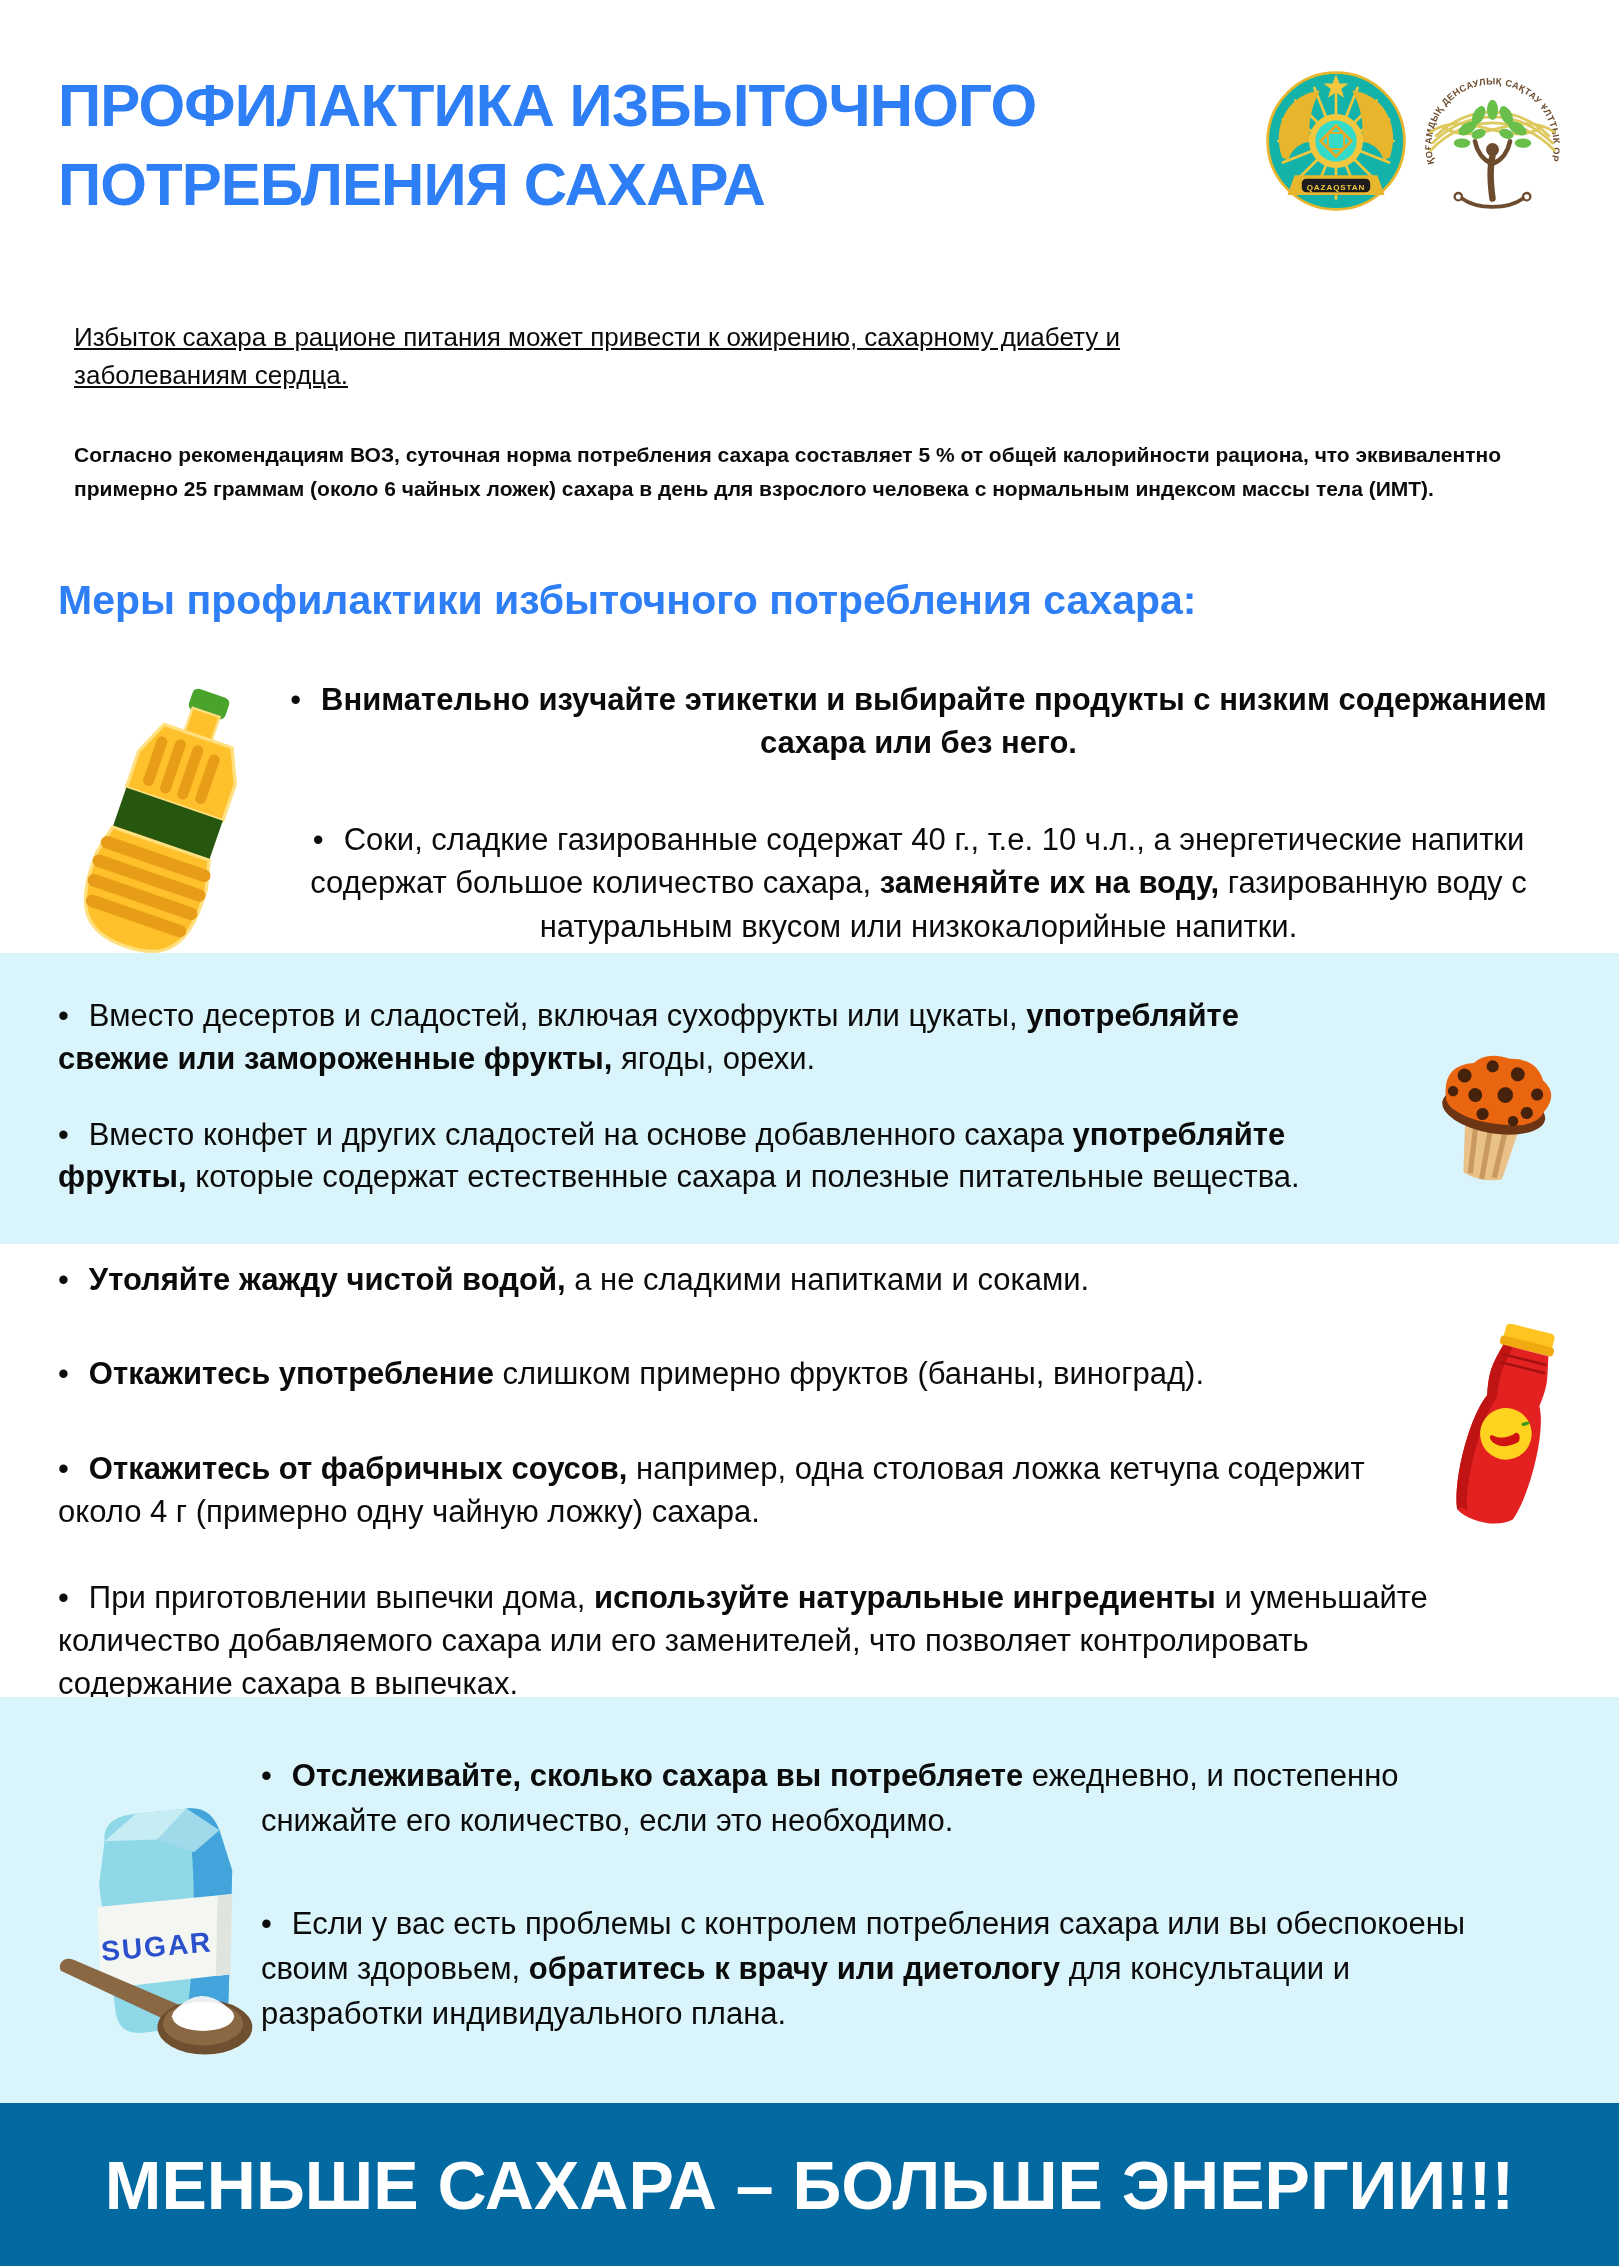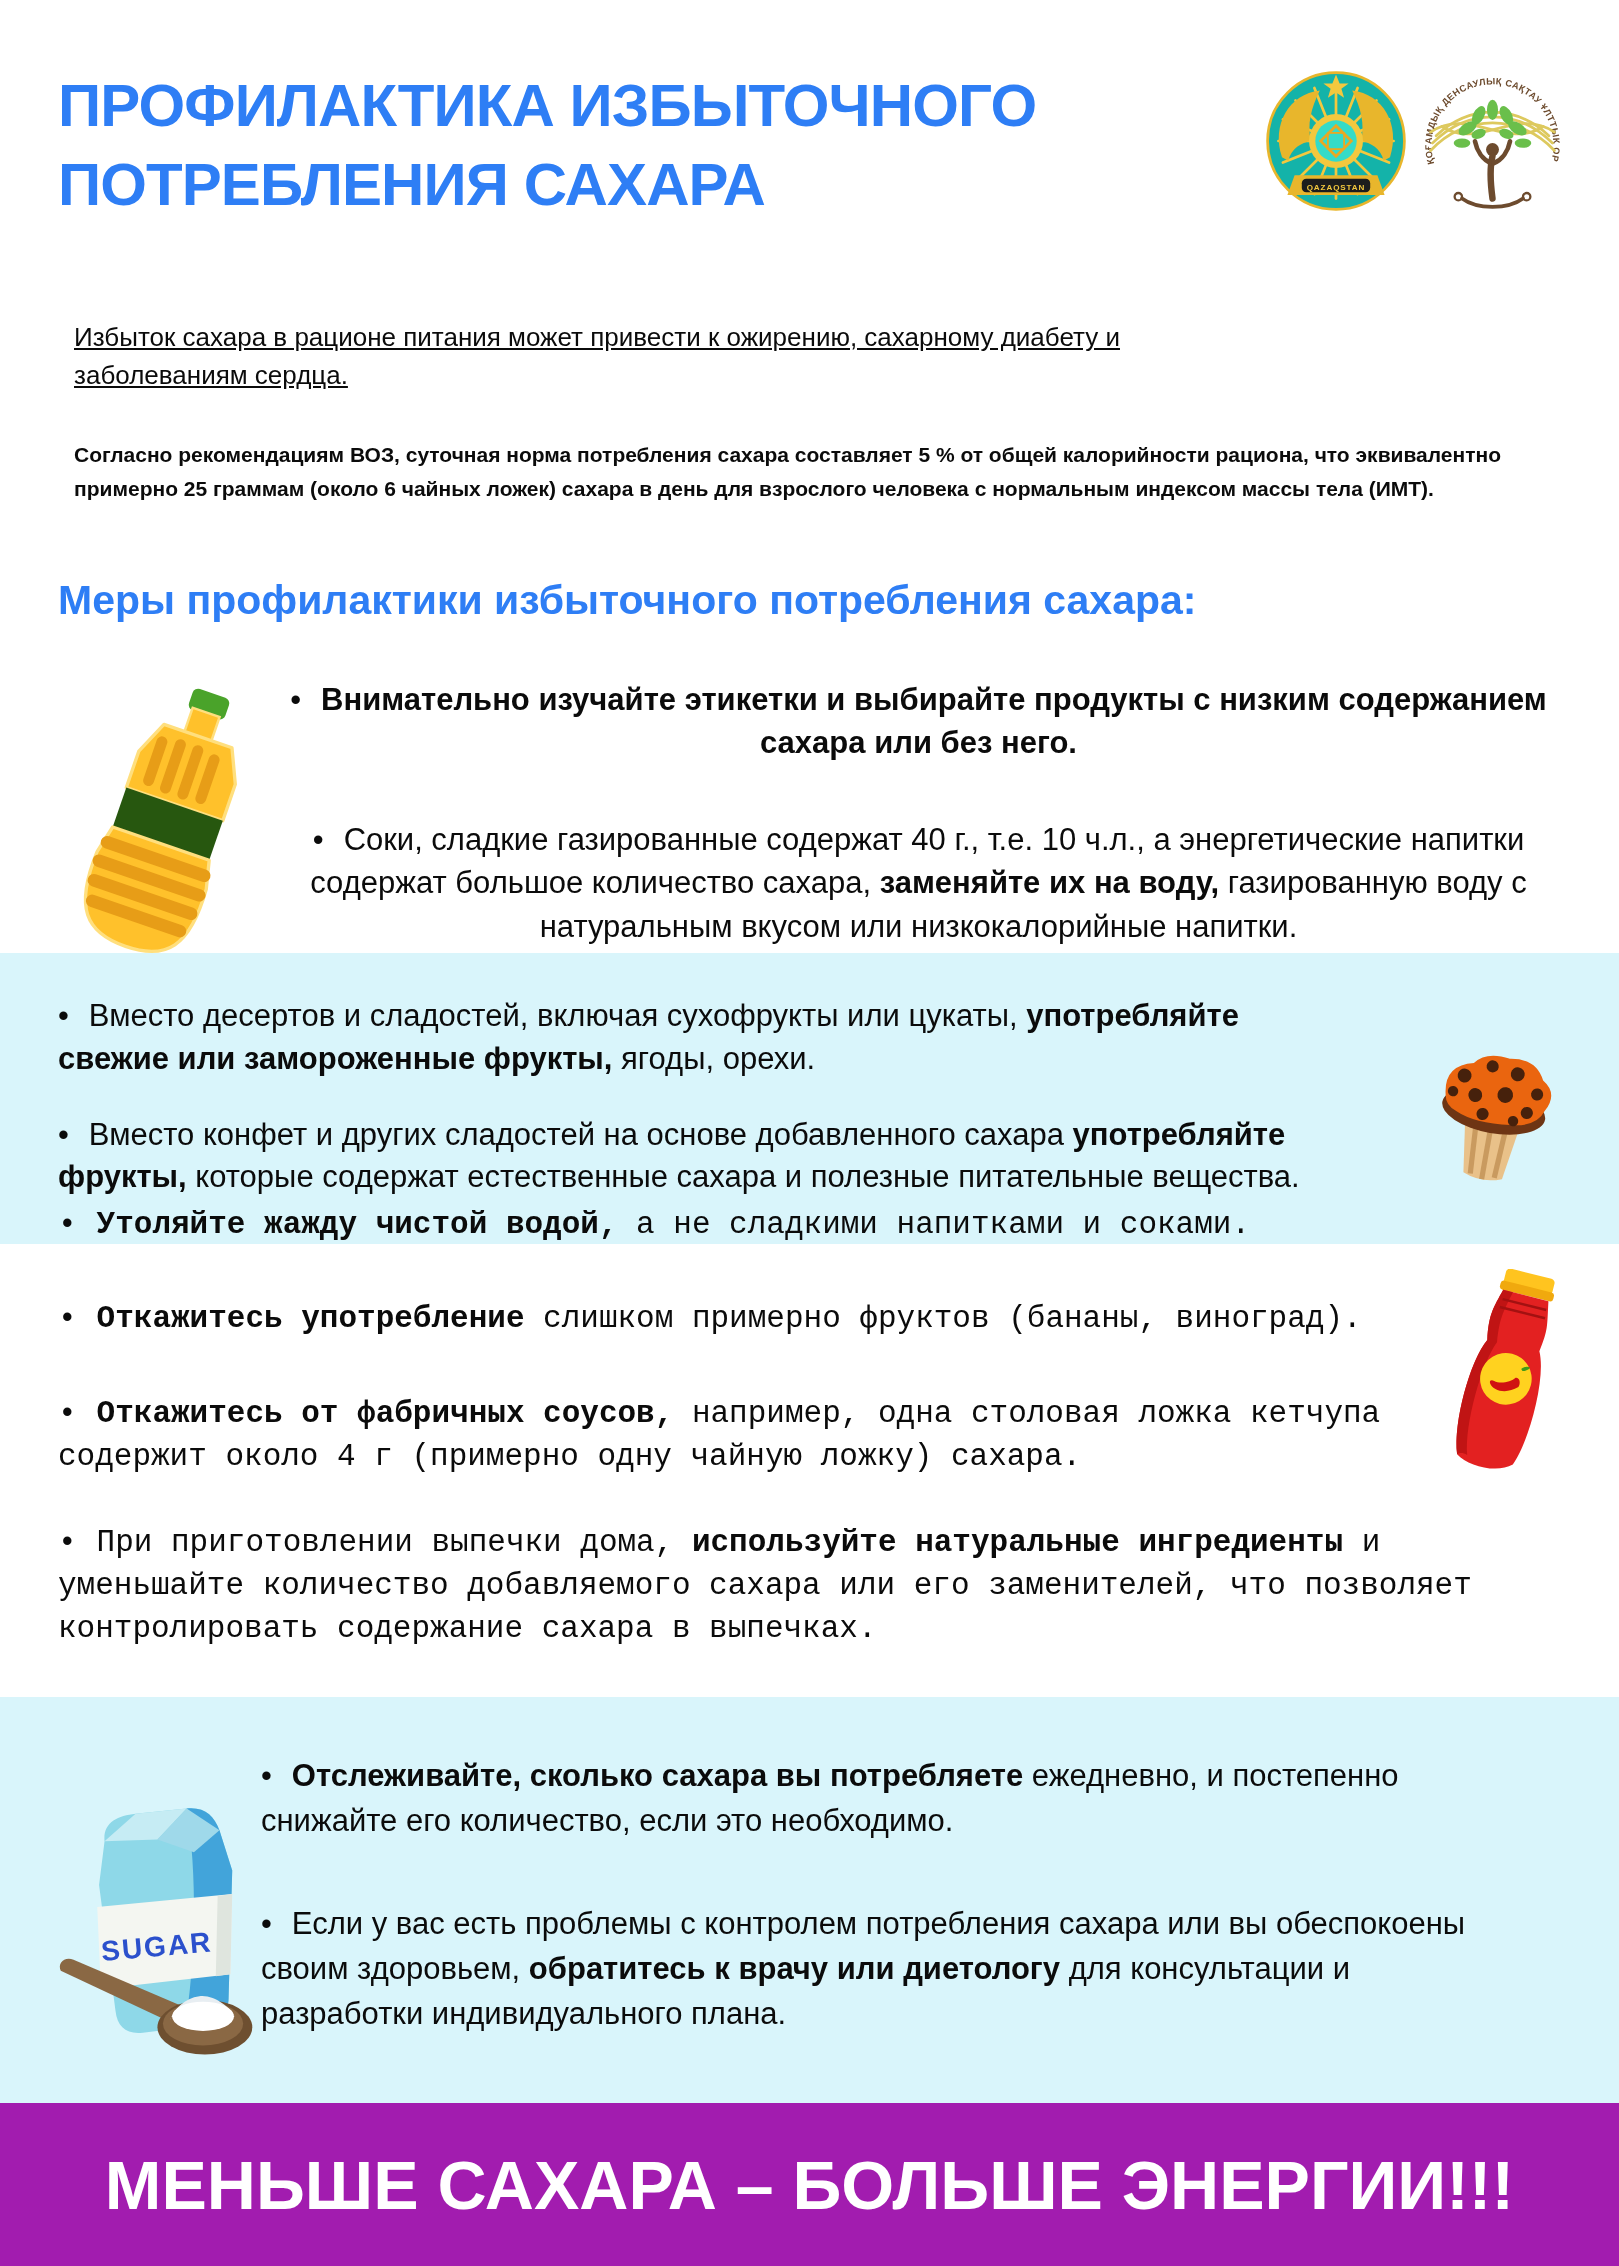--- a/index.html
+++ b/index.html
@@ -38,35 +38,35 @@
   .labels-text{margin-left:212px;width:1297px;}
   .labels-text .bullet:first-child{margin-bottom:53px;}
   
   .band{position:absolute;left:0;width:1619px;background:#d9f5fb;}
   .fruits-band{top:953px;height:291px;}
   .fruits-band .band-text{padding:42px 0 0 58px;width:1279px;}
   .fruits-band .bullet{line-height:1.38;}
   .fruits-band .bullet:first-child{margin-bottom:33px;}
   .muffin{position:absolute;right:57px;top:95px;width:139px;height:139px;}
   
-  .habits-section{position:absolute;top:1203px;left:58px;width:1517px;font-family:Liberation Mono, monospace;}
+  .habits-section{position:absolute;top:1258px;left:58px;width:1517px;}
   .habits-section .bullet{width:1325px;}
   .habits-section .bullet.gap{margin-bottom:51px;}
   .habits-section .bullet.gap2{margin-bottom:42px;}
   .habits-section .bullet.wide{width:1425px;}
   .ketchup{position:absolute;left:1391px;top:66px;width:115px;height:208px;}
   
   .tracking-band{top:1697px;height:407px;}
   .sugar-bag{position:absolute;left:48px;top:102px;width:228px;height:265px;}
   .tracking-text{padding-top:57px;margin-left:261px;width:1224px;}
   .tracking-text .bullet{line-height:1.45;}
   .tracking-text .bullet:first-child{margin-bottom:58px;}
   
   .banner{
-    position:absolute;top:2103px;left:0;width:1619px;height:164px;background:#a21caf;
+    position:absolute;top:2103px;left:0;width:1619px;height:164px;background:#0369a1;
     display:flex;align-items:center;justify-content:center;
   }
   .banner-text{
     color:#ffffff;font-size:68px;font-weight:bold;letter-spacing:0px;white-space:nowrap;
   }
 </style>
 </head>
 <body>
 
 <div class="poster">

